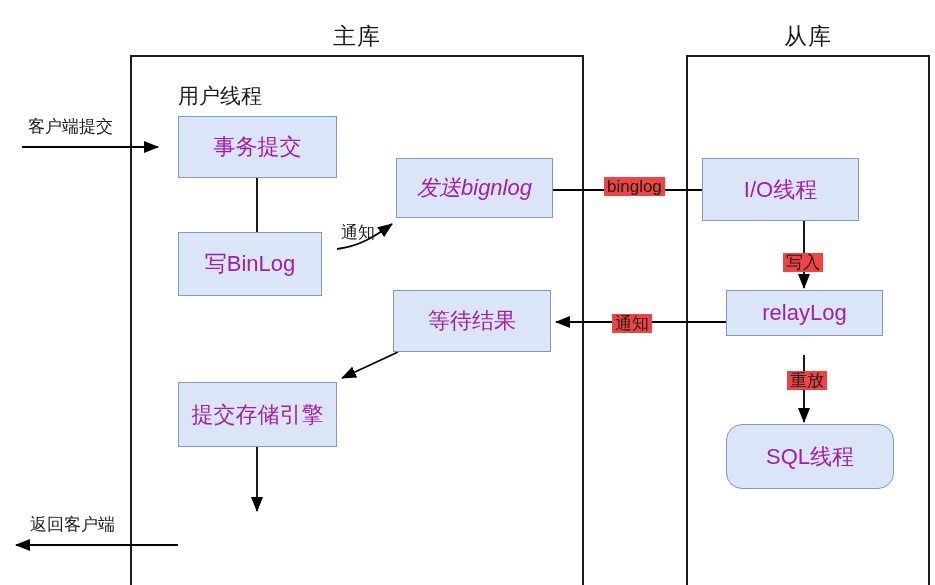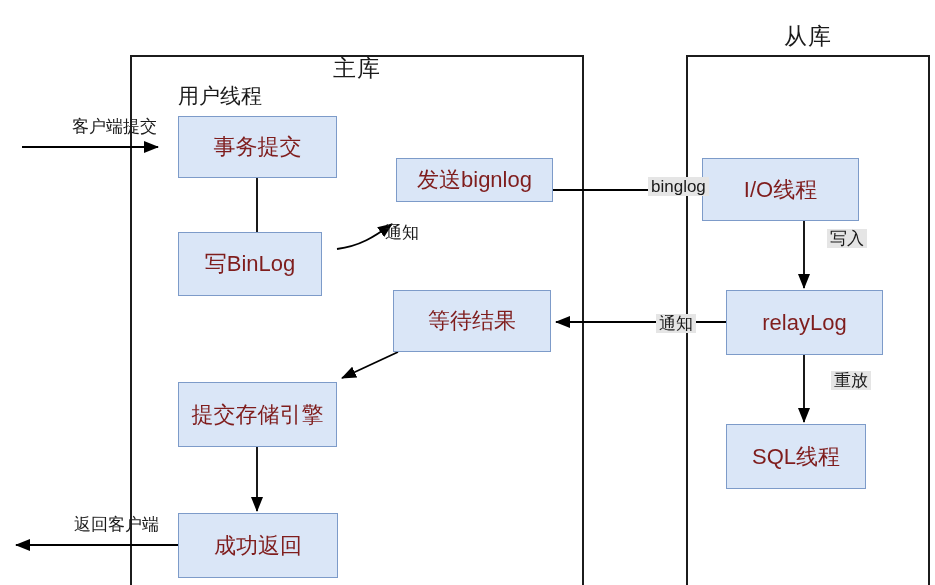--- a/index.html
+++ b/index.html
@@ -27,73 +27,73 @@
   .group-title {
     position: absolute;
     top: 22px;
     height: 28px;
     line-height: 28px;
     text-align: center;
     font-size: 23px;
     font-weight: 500;
     letter-spacing: 1px;
   }
-  .group-title.master { left: 130px; width: 454px; margin-top: 32px; }
+  .group-title.master { left: 130px; width: 454px; }
   .group-title.slave  { left: 686px; width: 244px; }
 
   .free-label {
     position: absolute;
     font-size: 17px;
     line-height: 19px;
     white-space: nowrap;
   }
-  .free-label.on-line { background: #e5e5e5; padding: 0 3px; }
+  .free-label.on-line { background: #ef4444; padding: 0 3px; }
 
   .user-thread-label {
     position: absolute;
     left: 178px; top: 82px; width: 172px;
     text-align: left;
     font-size: 21px;
     font-weight: 500;
   }
 
   .node {
     position: absolute;
     box-sizing: border-box;
     background: #dae6f7;
     border: 1.6px solid #7d9bc9;
     display: flex;
     align-items: center;
     justify-content: center;
     font-size: 22px;
     font-weight: 500;
-    color: #7f1d1d;
+    color: #a21caf;
     z-index: 3;
   }
   .node.transaction-commit { left: 178px; top: 116px; width: 159px; height: 62px; }
   .node.write-binlog       { left: 178px; top: 232px; width: 144px; height: 64px; }
-  .node.send-binlog        { left: 396px; top: 158px; width: 157px; height: 44px; }
+  .node.send-binlog        { left: 396px; top: 158px; width: 157px; height: 60px; font-style: italic; }
   .node.wait-result        { left: 393px; top: 290px; width: 158px; height: 62px; }
   .node.commit-storage     { left: 178px; top: 382px; width: 159px; height: 65px; }
   .node.success-return     { left: 178px; top: 513px; width: 160px; height: 65px; }
   .node.io-thread          { left: 702px; top: 158px; width: 157px; height: 63px; }
-  .node.relay-log          { left: 726px; top: 290px; width: 157px; height: 65px; }
-  .node.sql-thread         { left: 726px; top: 424px; width: 140px; height: 65px; }
+  .node.relay-log          { left: 726px; top: 290px; width: 157px; height: 46px; }
+  .node.sql-thread         { left: 726px; top: 424px; width: 168px; height: 65px; border-radius: 16px; }
 
   svg.arrow-layer {
     position: absolute;
     left: 0; top: 0;
     width: 935px; height: 585px;
     z-index: 2;
   }
-  .lbl { z-index: 4; margin-left: 44px; }
+  .lbl { z-index: 4; }
   .lbl.client-commit { left: 28px;  top: 117px; }
   .lbl.notify-1      { left: 341px; top: 223px; }
   .lbl.binglog       { left: 604px; top: 177px; }
-  .lbl.write-in      { left: 783px; top: 229px; }
+  .lbl.write-in      { left: 783px; top: 253px; }
   .lbl.notify-2      { left: 612px; top: 314px; }
   .lbl.replay        { left: 787px; top: 371px; }
   .lbl.return-client { left: 30px;  top: 515px; }
 </style>
 </head>
 <body>
 
 <div class="stage">
 
   <div class="container master"></div>
@@ -132,21 +132,20 @@
     </g>
   </svg>
 
   <div class="user-thread-label">用户线程</div>
 
   <div class="node transaction-commit">事务提交</div>
   <div class="node write-binlog">写BinLog</div>
   <div class="node send-binlog">发送bignlog</div>
   <div class="node wait-result">等待结果</div>
   <div class="node commit-storage">提交存储引擎</div>
-  <div class="node success-return">成功返回</div>
 
   <div class="node io-thread">I/O线程</div>
   <div class="node relay-log">relayLog</div>
   <div class="node sql-thread">SQL线程</div>
 
   <div class="free-label lbl client-commit">客户端提交</div>
   <div class="free-label lbl notify-1">通知</div>
   <div class="free-label lbl on-line binglog">binglog</div>
   <div class="free-label lbl on-line write-in">写入</div>
   <div class="free-label lbl on-line notify-2">通知</div>

